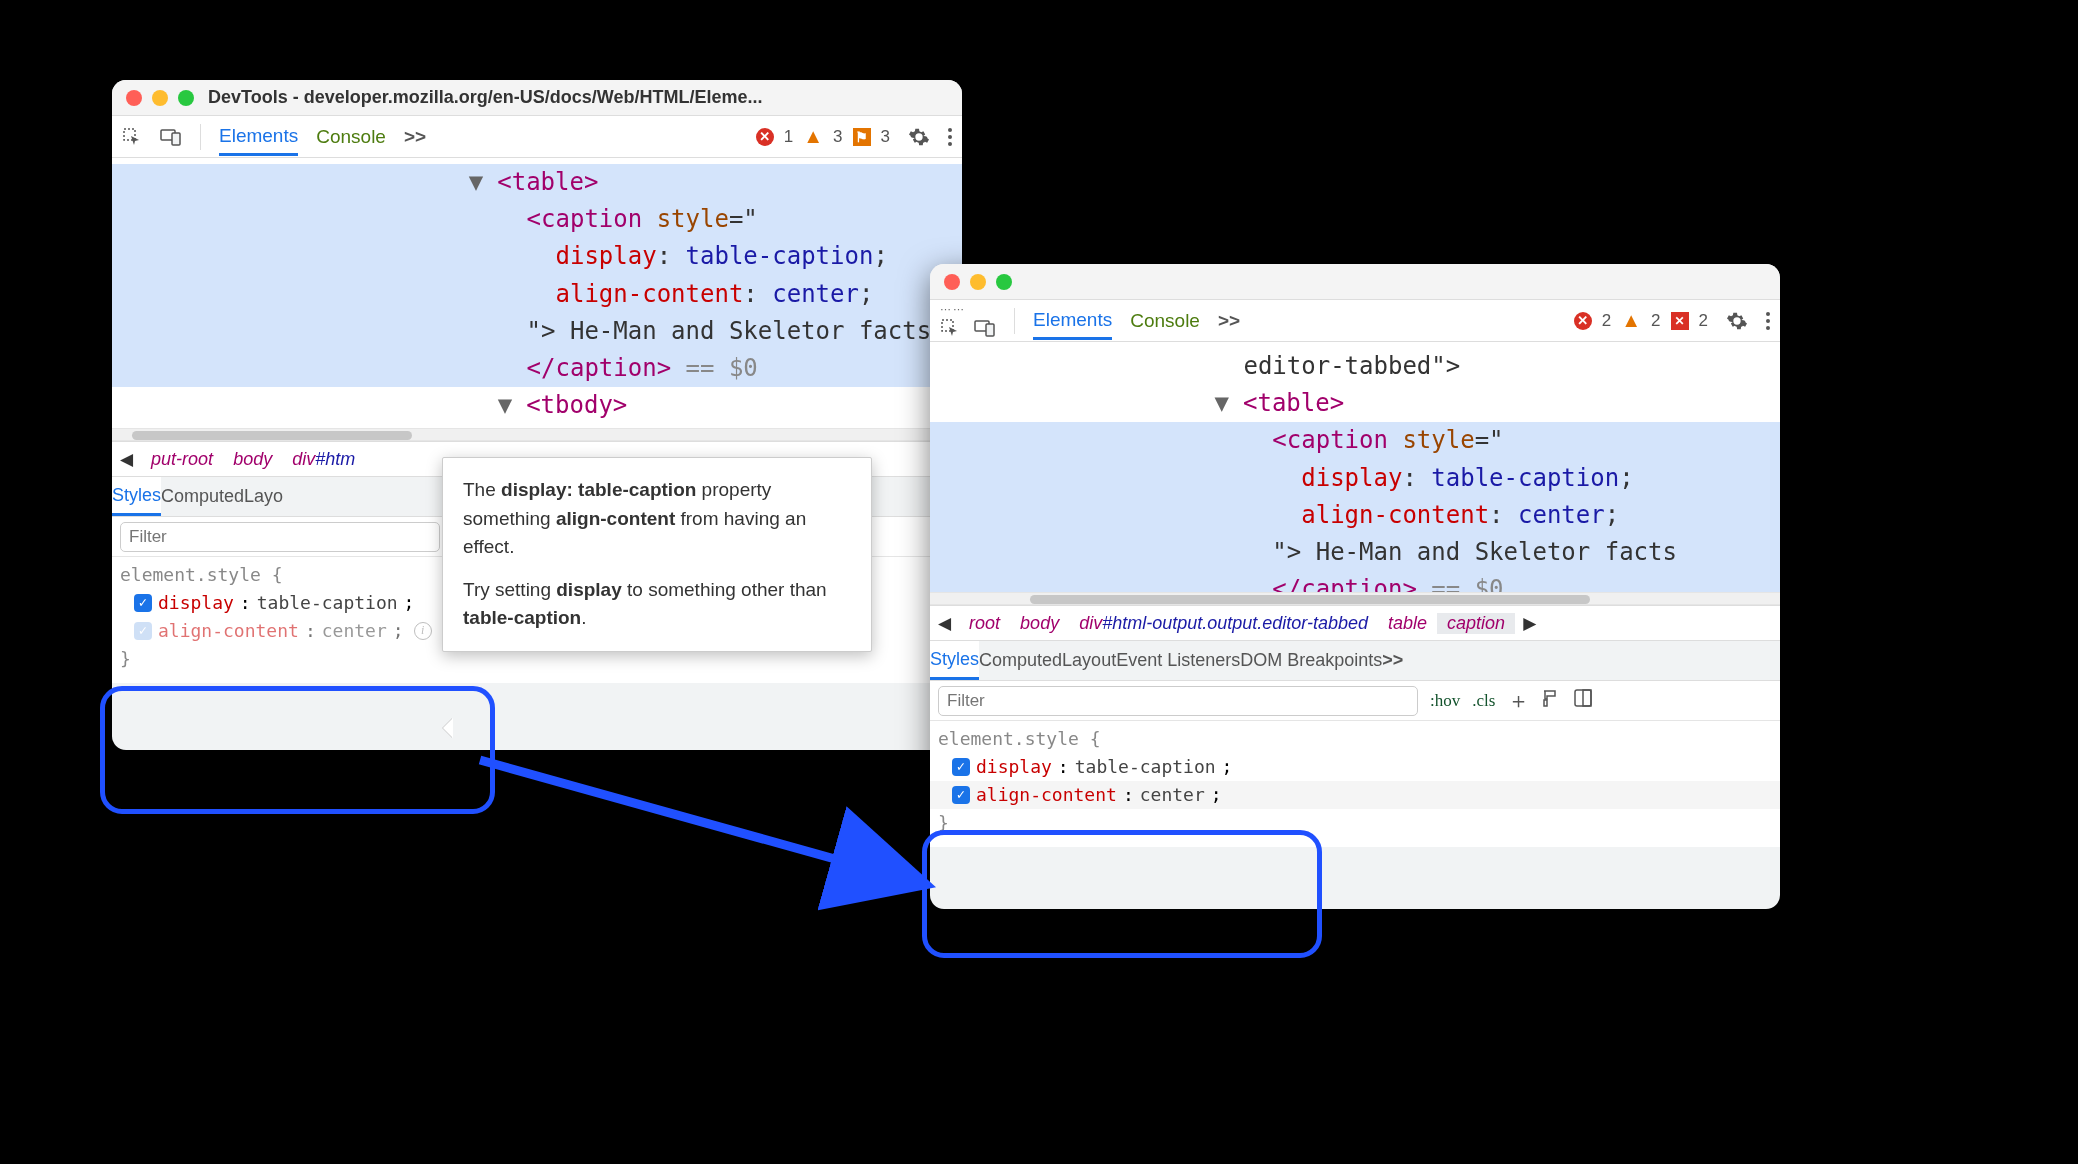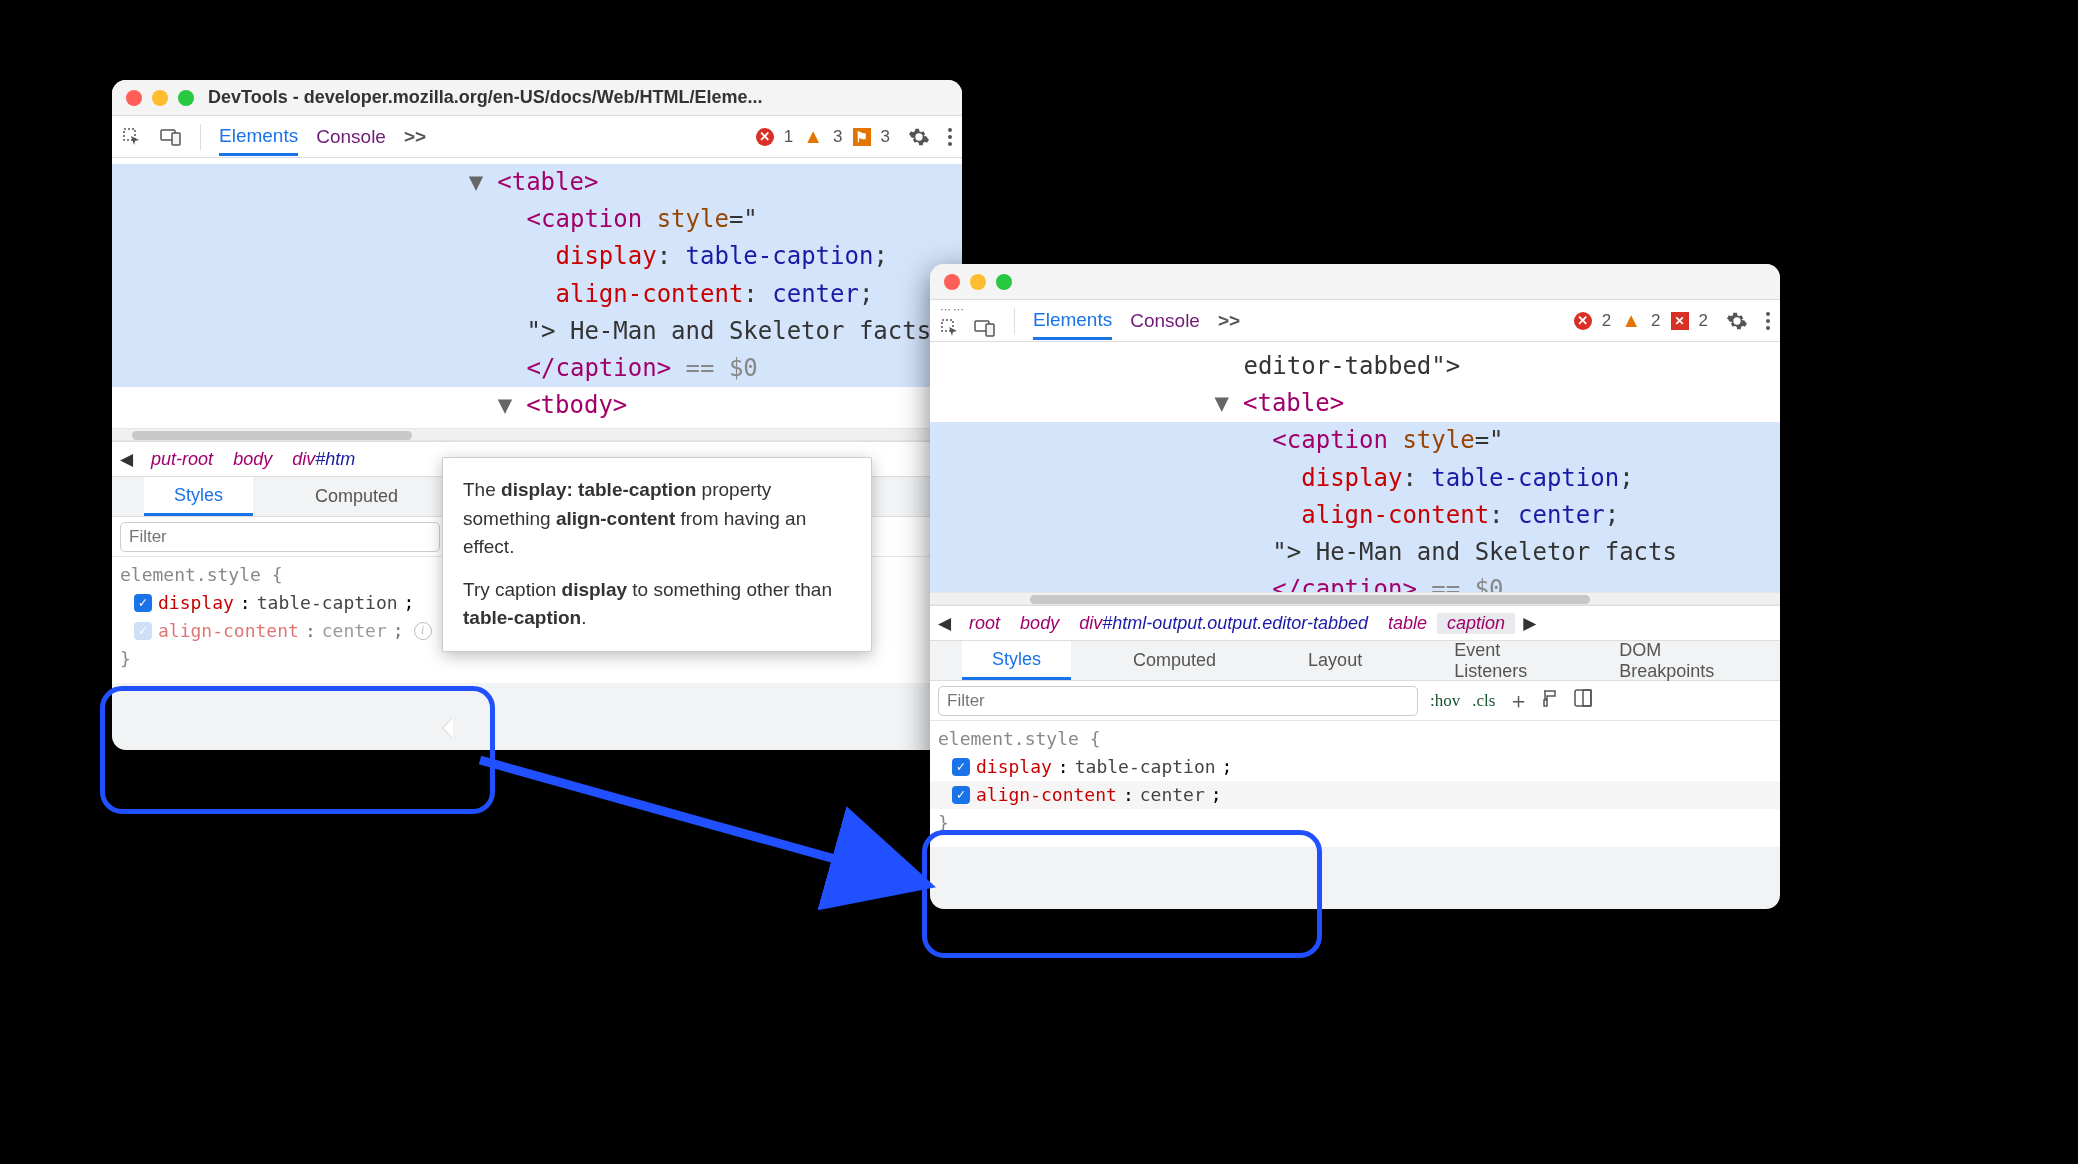--- a/index.html
+++ b/index.html
@@ -44,21 +44,21 @@
     background: #fff;
     display: flex;
     align-items: center;
     padding: 0 10px;
     border-bottom: 1px solid #ddd;
     font-size: 19px;
     gap: 18px;
   }
   .toolbar .dotted { font-size:11px; color:#666; letter-spacing:2px;}
   .tool-icon { color: #555; display:flex; align-items:center; justify-content:center; }
-  .tab-item { color:#701a75; cursor:pointer; }
+  .tab-item { color:#4d7c0f; cursor:pointer; }
   .tab-item.active { color:#1a73e8; font-weight:500; border-bottom:3px solid #1a73e8; padding-bottom:6px; margin-bottom:-8px;}
   .expand-more { color:#555; font-weight:bold; }
   .spacer { flex:1; }
   .status-icons { display:flex; align-items:center; gap:10px; font-size:16px;}
   .err-icon { width:18px; height:18px; border-radius:50%; display:inline-flex;align-items:center;justify-content:center;font-weight:bold;color:#fff;font-size:13px;}
   .err-red{background:#d93025;}
   .err-orange{color:#e37400;font-size:20px;}
   .err-flag{color:#fff;background:#e37400;width:18px;height:18px;display:inline-flex;align-items:center;justify-content:center;font-size:14px;font-weight:bold;}
   .err-square{color:#fff;background:#d93025;width:18px;height:18px;display:inline-flex;align-items:center;justify-content:center;font-size:12px;font-weight:bold;}
   .count{color:#555;font-size:17px;}
@@ -87,21 +87,21 @@
   .scrollbar{height:13px; background:#f0f0f0; border-top:1px solid #e5e5e5;border-bottom:1px solid #e5e5e5; position:relative;}
   .scrollbar-thumb{position:absolute; top:2px; height:9px; background:#c7c7c7; border-radius:5px;}
 
   .breadcrumb{height:36px;background:#fff;border-top:1px solid #ddd;border-bottom:1px solid #ddd;display:flex;align-items:center;font-size:18px;overflow:hidden;}
   .breadcrumb .arrow{padding:0 8px;color:#333;font-size:17px;}
   .crumb{padding:0 10px;color:#a1006b;white-space:nowrap;font-style:italic;}
   .crumb.sel{background:#e8eaed;}
   .crumb .idcls{color:#1a1aa6;}
 
   .subtabs{height:40px;background:#f1f3f4;display:flex;align-items:center;font-size:18px;border-bottom:1px solid #ddd;}
-  .subtab{padding:0 30px;color:#555;height:100%;display:flex;align-items:center;margin-left:32px;}
+  .subtab{padding:0 0;color:#555;height:100%;display:flex;align-items:center;}
   .subtab.active{color:#1a73e8;border-bottom:3px solid #1a73e8;background:#fff;}
 
   .filterbar{height:40px;background:#fff;display:flex;align-items:center;padding:6px 8px;gap:12px;font-size:17px;border-bottom:1px solid #e5e5e5;}
   .filterbar input{flex:0 0 auto;width:480px;height:30px;border:1px solid #ccc;border-radius:5px;padding:2px 8px;font-size:17px;color:#999;}
   .win1 .filterbar input{width:320px;}
   .fb-item{color:#14532d;font-family:Liberation Serif, serif;}
   .fb-icon{color:#555;}
 
   .styles-panel{background:#fff;font-family:Menlo,monospace;font-size:18px;padding:4px 8px 10px;line-height:1.55;}
   .style-rule .sel-label{color:#888;}
@@ -369,21 +369,21 @@
       <div><span class="sel-label">}</span></div>
     </div>
   </div>
 </div>
 
 <div class="tooltip" style="left:442px;top:457px;">
   <p>
     <span>The </span><b>display: table-caption</b><span> property something </span><b>align-content</b><span> from having an effect.</span>
   </p>
   <p>
-    <span>Try caption </span><b>display</b><span> to something other than </span><b>table-caption</b><span>.</span>
+    <span>Try setting </span><b>display</b><span> to something other than </span><b>table-caption</b><span>.</span>
   </p>
 </div>
 
 <div class="highlight-box hl1"></div>
 <div class="highlight-box hl2"></div>
 <svg class="arrow-svg" viewBox="0 0 560 230">
   <defs>
       <marker id="ah" markerWidth="12" markerHeight="12" refX="9" refY="6" orient="auto">
         <path d="M0 0 L12 6 L0 12 Z" fill="#2050ff"></path>
       </marker>

